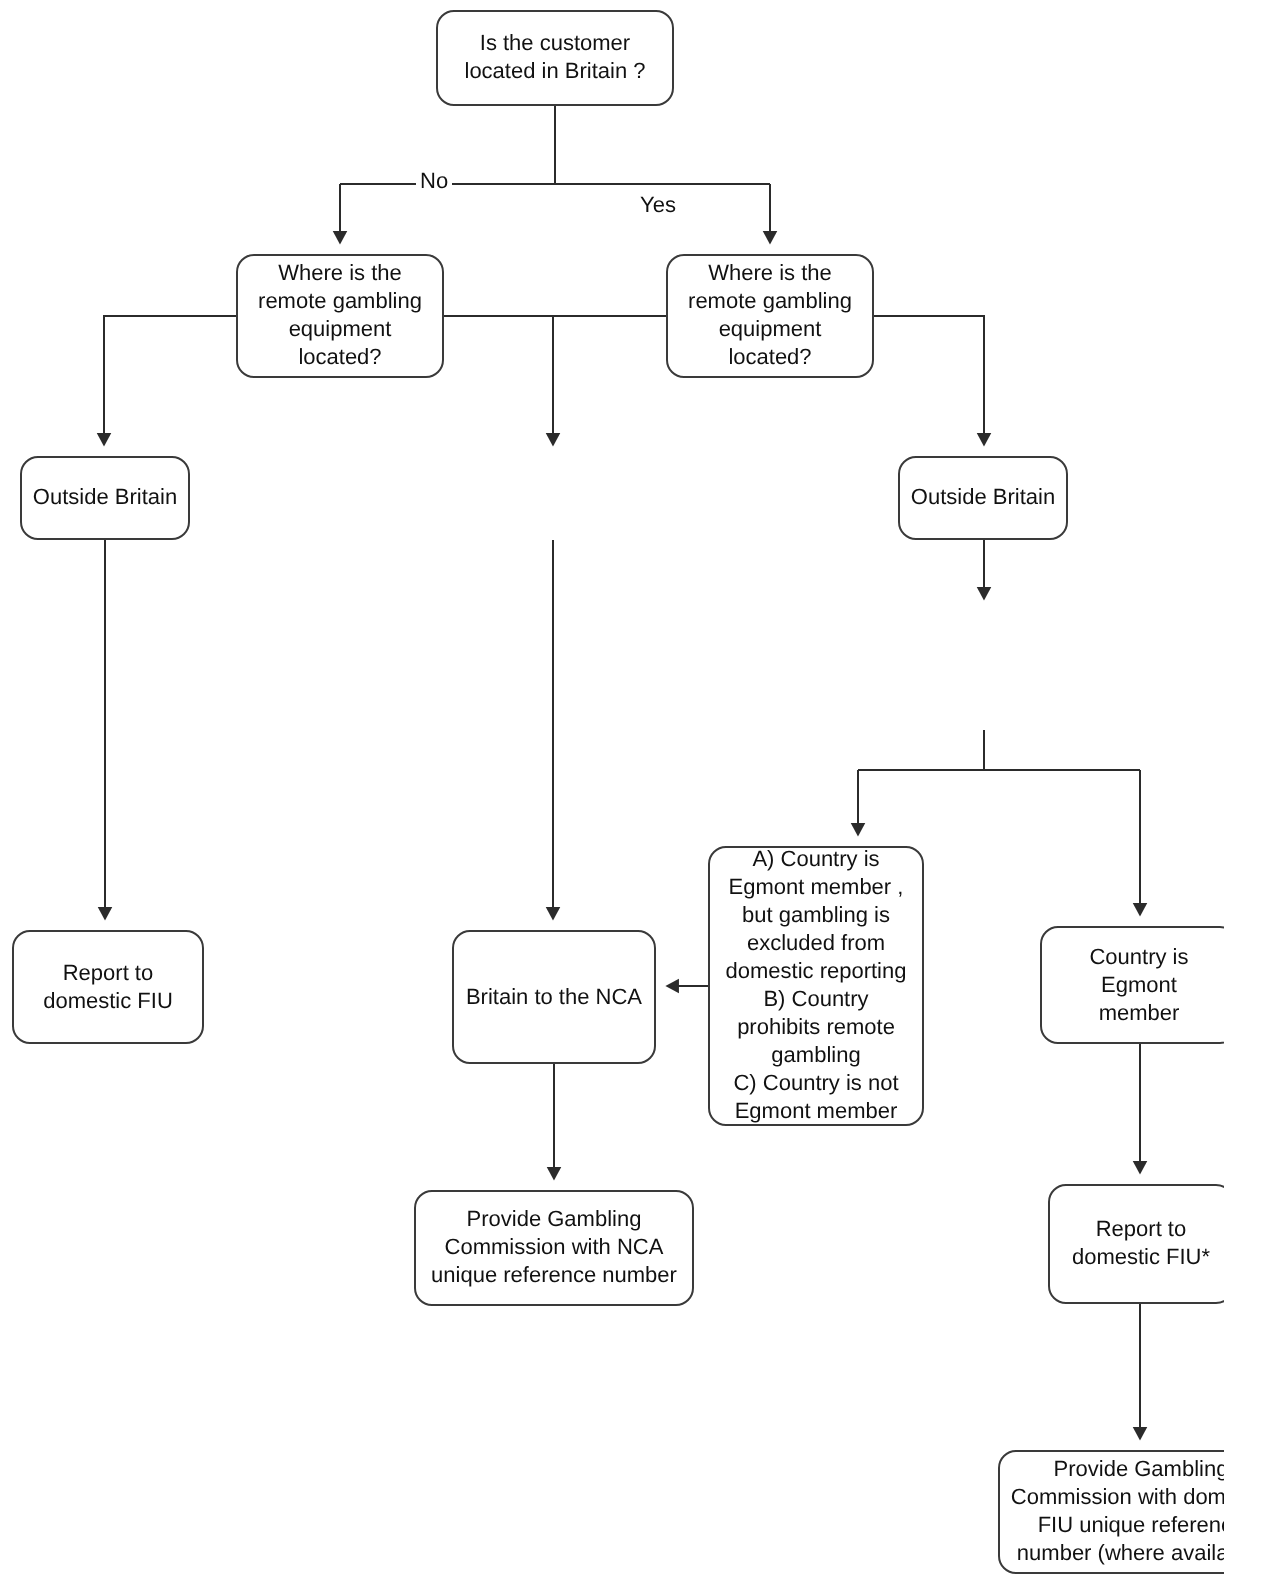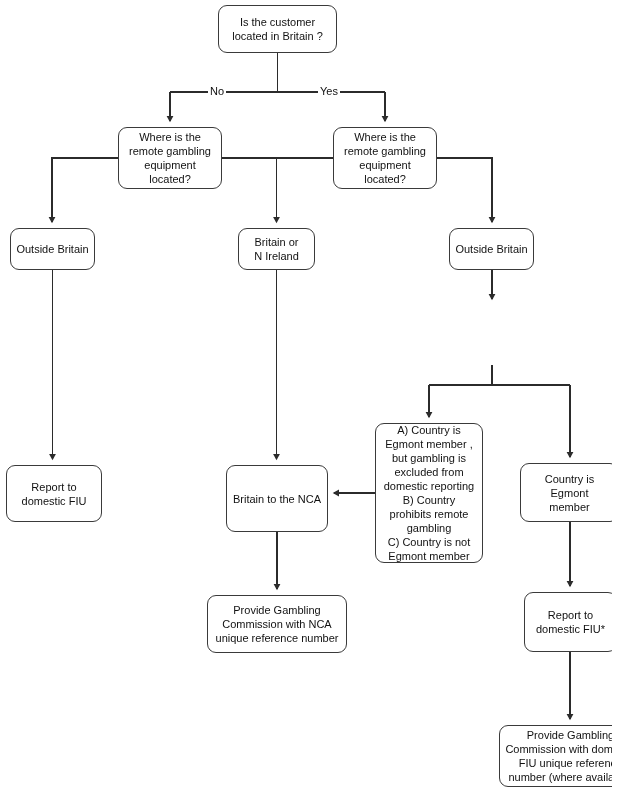--- a/index.html
+++ b/index.html
@@ -112,27 +112,25 @@
 equipment
 located?</div>
 
   <div class="node" style="left:333px; top:127px; width:104px; height:62px;">Where is the
 remote gambling
 equipment
 located?</div>
 
   <div class="node" style="left:10px; top:228px; width:85px; height:42px;">Outside Britain</div>
 
-  <div class="node" style="left:238px; top:228px; width:77px; height:42px;">Britain or
-N Ireland</div>
 
   <div class="node" style="left:449px; top:228px; width:85px; height:42px;">Outside Britain</div>
 
 
-  <div class="node" style="left:375px; top:423px; width:108px; height:140px;">A) Country is
+  <div class="node" style="left:354px; top:423px; width:108px; height:140px;">A) Country is
 Egmont member ,
 but gambling is
 excluded from
 domestic reporting
 B) Country
 prohibits remote
 gambling
 C) Country is not
 Egmont member</div>
 
@@ -151,15 +149,15 @@
 Commission with NCA
 unique reference number</div>
 
   <div class="node" style="left:499px; top:725px; width:143px; height:62px;">Provide Gambling
 Commission with domestic
 FIU unique reference
 number (where available)</div>
 
   <div class="edge-label" style="left:208px; top:85px;">No</div>
 
-  <div class="edge-label" style="left:318px; top:85px;">Yes</div>
+  <div class="edge-label" style="left:318px; top:97px;">Yes</div>
 
 </div>
 
 </body></html>

